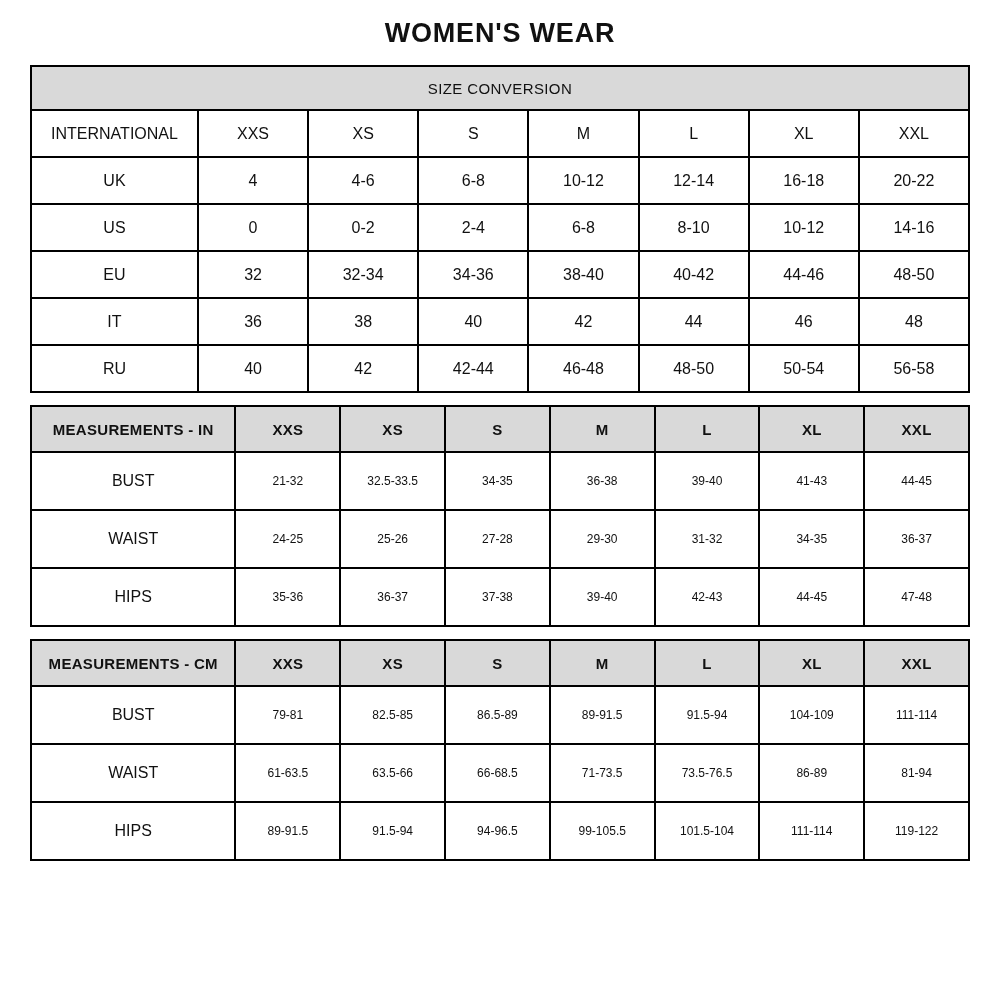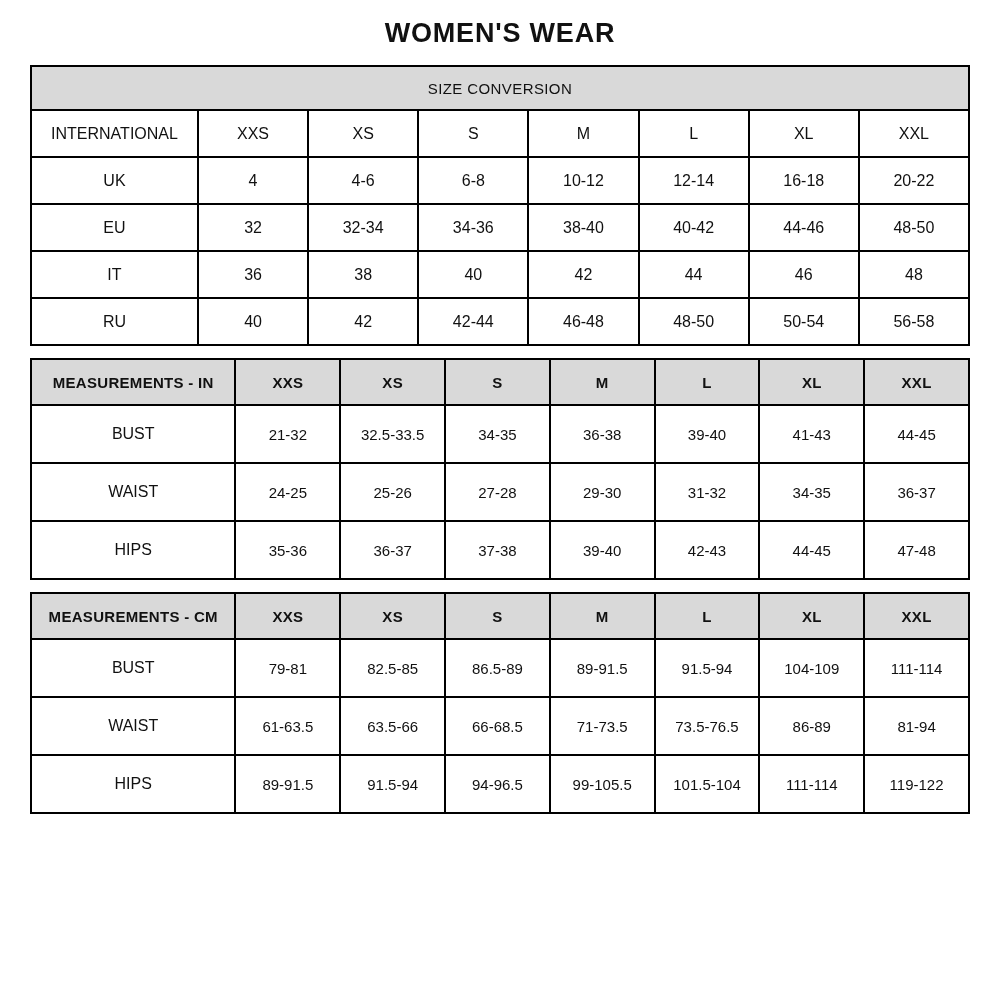--- a/index.html
+++ b/index.html
@@ -46,21 +46,21 @@
   .t2 col.c-first, .t3 col.c-first { width: 21.8%; }
   .t2 td, .t3 td { height: 58px; }
   .mhdr {
     background: #d9d9d9;
     font-weight: 700;
     font-size: 15px;
     letter-spacing: 0.3px;
     height: 46px !important;
   }
   .rlbl { font-size: 16px; }
-  .val  { font-size: 15px; }
+  .val  { font-size: 12px; }
 </style>
 </head>
 <body>
 
 <div class="page">
 
   <h1 class="page-title">WOMEN'S WEAR</h1>
 
   <table class="t1">
     <colgroup>
@@ -91,20 +91,30 @@
         <td>UK</td>
         <td>4</td>
         <td>4-6</td>
         <td>6-8</td>
         <td>10-12</td>
         <td>12-14</td>
         <td>16-18</td>
         <td>20-22</td>
       </tr>
       <tr>
+        <td>US</td>
+        <td>0</td>
+        <td>0-2</td>
+        <td>2-4</td>
+        <td>6-8</td>
+        <td>8-10</td>
+        <td>10-12</td>
+        <td>14-16</td>
+      </tr>
+      <tr>
         <td>EU</td>
         <td>32</td>
         <td>32-34</td>
         <td>34-36</td>
         <td>38-40</td>
         <td>40-42</td>
         <td>44-46</td>
         <td>48-50</td>
       </tr>
       <tr>

